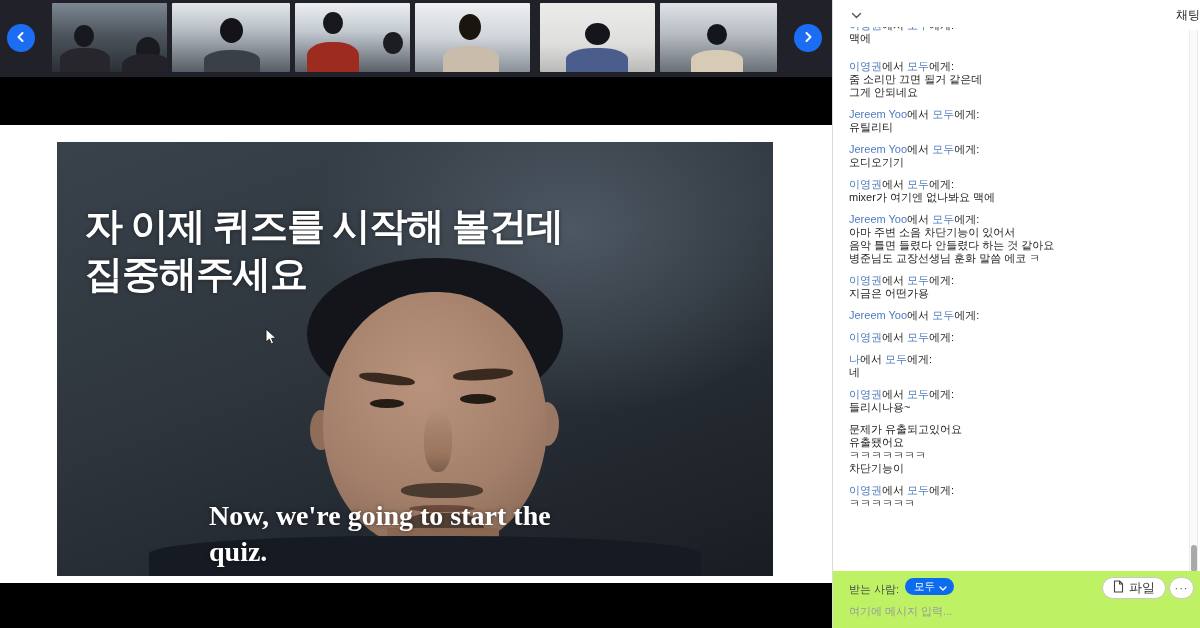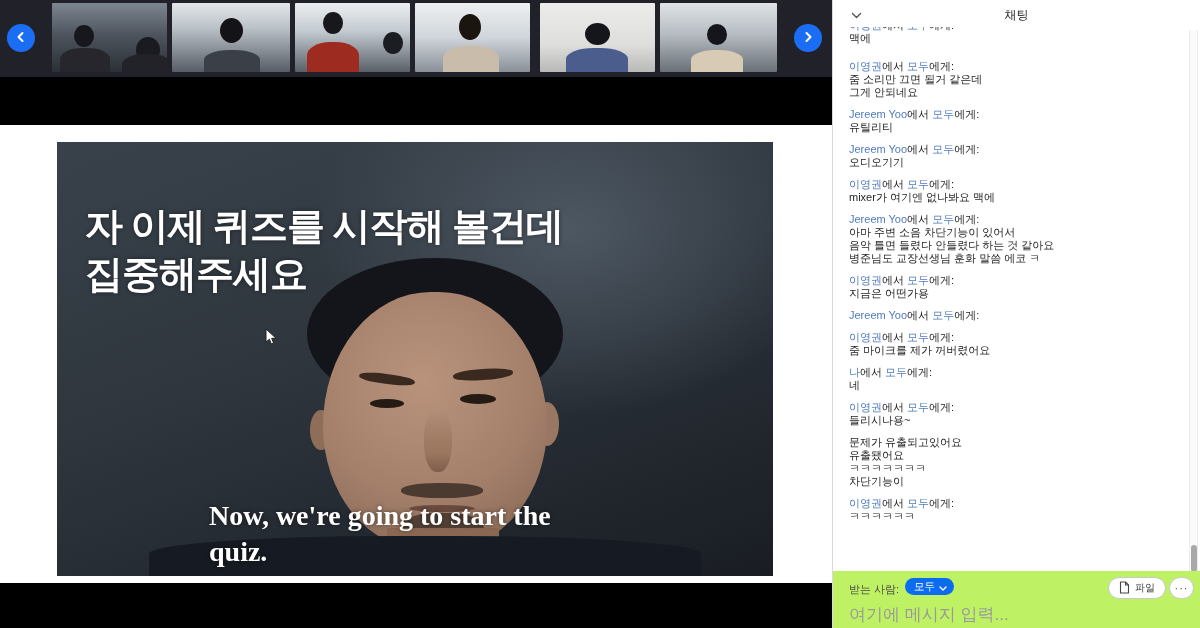--- a/index.html
+++ b/index.html
@@ -71,21 +71,21 @@
   .sub-en { position:absolute; left:152px; top:356px; color:#fff; font-weight:bold;
             font-size:28px; line-height:36px; z-index:5; text-shadow:0 0 4px rgba(0,0,0,.5); }
 
   .cursor { position:absolute; left:208px; top:186px; z-index:9; }
 
   
   #chat { position:absolute; left:832px; top:0; width:368px; height:628px; background:#fff;
           border-left:1px solid #d9d9d9; }
   .chat-header { position:absolute; left:0; top:0; width:100%; height:27px; background:#fff; z-index:4; }
   .collapse-btn { position:absolute; left:14px; top:6px; width:18px; height:16px; background:none; border:none; cursor:pointer; }
-  .chat-title { position:absolute; left:0; top:7px; width:100%; text-align:center;
+  .chat-title { position:absolute; left:0; top:7px; width:100%; text-align:right;
                 font-size:12px; color:#222; }
 
   .messages { position:absolute; left:16px; top:26px; width:320px; height:544px; overflow:hidden; }
   .msg { margin-bottom:9px; font-size:11px; line-height:13px; color:#1f1f1f; }
   .msg.clipped { margin-top:-7px; margin-bottom:15px; }
   .msg .hdr .name { color:#4f7bbf; }
   .msg .hdr { white-space:nowrap; }
   .msg .line { white-space:nowrap; }
 
   .scroll-track { position:absolute; right:2px; top:30px; width:9px; height:545px;
@@ -93,26 +93,26 @@
   .scroll-thumb { position:absolute; left:1px; top:515px; width:6px; height:27px;
                   border-radius:3px; background:#a9a9a9; cursor:pointer; }
 
   .chat-footer { position:absolute; left:0; top:571px; width:100%; height:57px; background:#bef264; }
   .to-label { position:absolute; left:16px; top:11px; font-size:11px; color:#4a4a4a; }
   .recipient-pill { position:absolute; left:72px; top:7px; height:17px; border-radius:9px;
                     background:#0b6cf0; border:none; color:#fff; font-size:10.5px;
                     padding:0 7px 0 9px; display:flex; align-items:center; gap:4px; cursor:pointer; }
   .file-btn { position:absolute; right:34px; top:6px; height:22px; border-radius:11px;
               border:1px solid #c8c8c8; background:#fff; display:flex; align-items:center;
-              gap:5px; padding:0 10px; font-size:10px; color:#333; cursor:pointer; }
+              gap:5px; padding:0 10px; font-size:13px; color:#333; cursor:pointer; }
   .more-btn { position:absolute; right:6px; top:6px; width:25px; height:22px; border-radius:11px;
               border:1px solid #c8c8c8; background:#fff; color:#555; font-size:11px;
               line-height:19px; text-align:center; cursor:pointer; letter-spacing:1px; }
   .msg-input { position:absolute; left:16px; top:34px; width:300px; border:none; outline:none;
-               font-size:17px; color:#333; background:transparent;
+               font-size:11px; color:#333; background:transparent;
                font-family:"Liberation Sans", sans-serif; }
   .msg-input::placeholder { color:#9a9a9a; }
 </style>
 </head>
 <body>
 
 <div id="stage">
 
   <div id="left-panel">
 
@@ -223,21 +223,20 @@
         </div>
         <div class="msg">
           <div class="hdr"><span class="name">이영권</span><span>에서 </span><span class="name">모두</span><span>에게:</span></div>
           <div class="line">지금은 어떤가용</div>
         </div>
         <div class="msg">
           <div class="hdr"><span class="name">Jereem Yoo</span><span>에서 </span><span class="name">모두</span><span>에게:</span></div>
         </div>
         <div class="msg">
           <div class="hdr"><span class="name">이영권</span><span>에서 </span><span class="name">모두</span><span>에게:</span></div>
-          <div class="line">줌 마이크를 제가 꺼버렸어요</div>
         </div>
         <div class="msg">
           <div class="hdr"><span class="name">나</span><span>에서 </span><span class="name">모두</span><span>에게:</span></div>
           <div class="line">네</div>
         </div>
         <div class="msg">
           <div class="hdr"><span class="name">이영권</span><span>에서 </span><span class="name">모두</span><span>에게:</span></div>
           <div class="line">들리시나용~</div>
         </div>
         <div class="msg">

